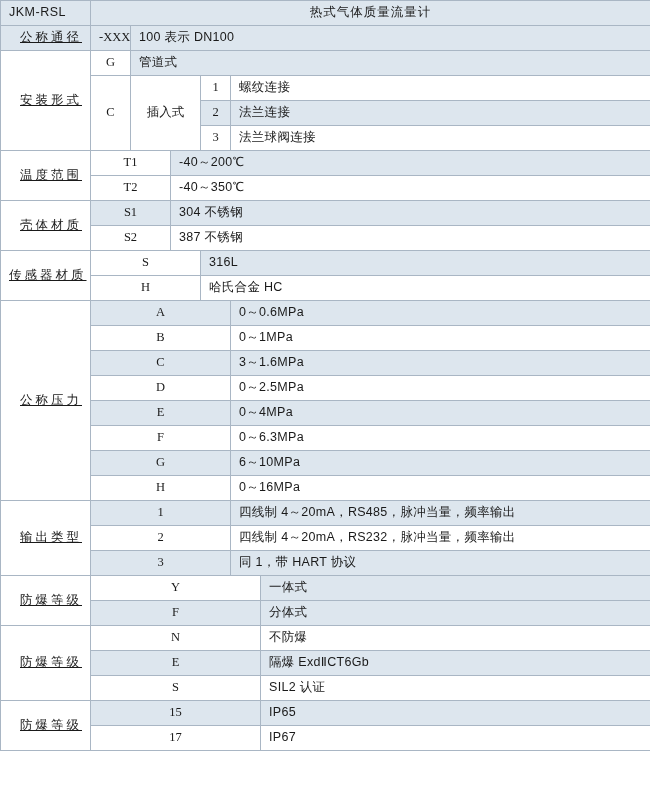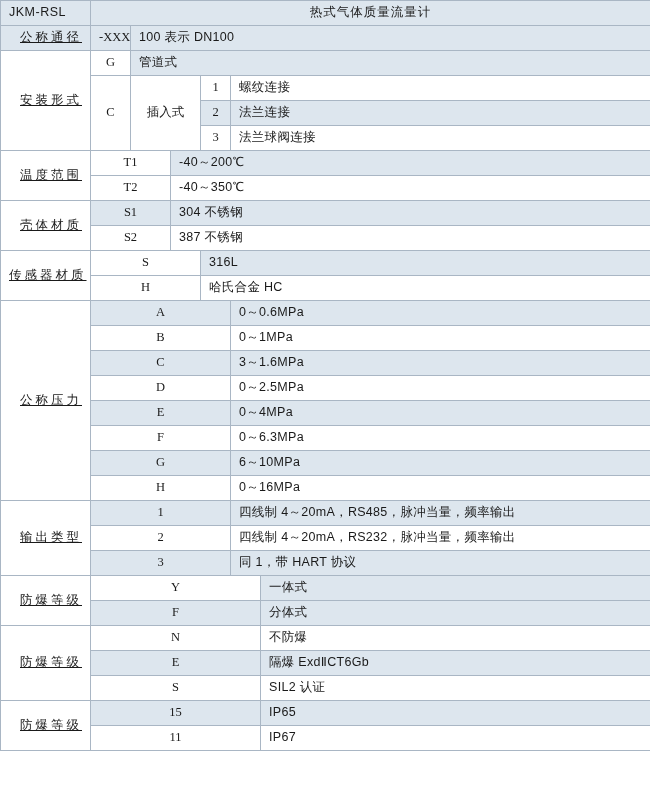--- a/index.html
+++ b/index.html
@@ -221,19 +221,19 @@
     <td class="wh code" colspan="5">S</td>
     <td class="wh val" colspan="2">SIL2 认证</td>
   </tr>
 
   <tr>
     <td class="wh grp" rowspan="2">防爆等级</td>
     <td class="sh code" colspan="5">15</td>
     <td class="sh val" colspan="2">IP65</td>
   </tr>
   <tr>
-    <td class="wh code" colspan="5">11</td>
+    <td class="wh code" colspan="5">17</td>
     <td class="wh val" colspan="2">IP67</td>
   </tr>
 
 </tbody>
     </table>
 </div>
 
 </body></html>

